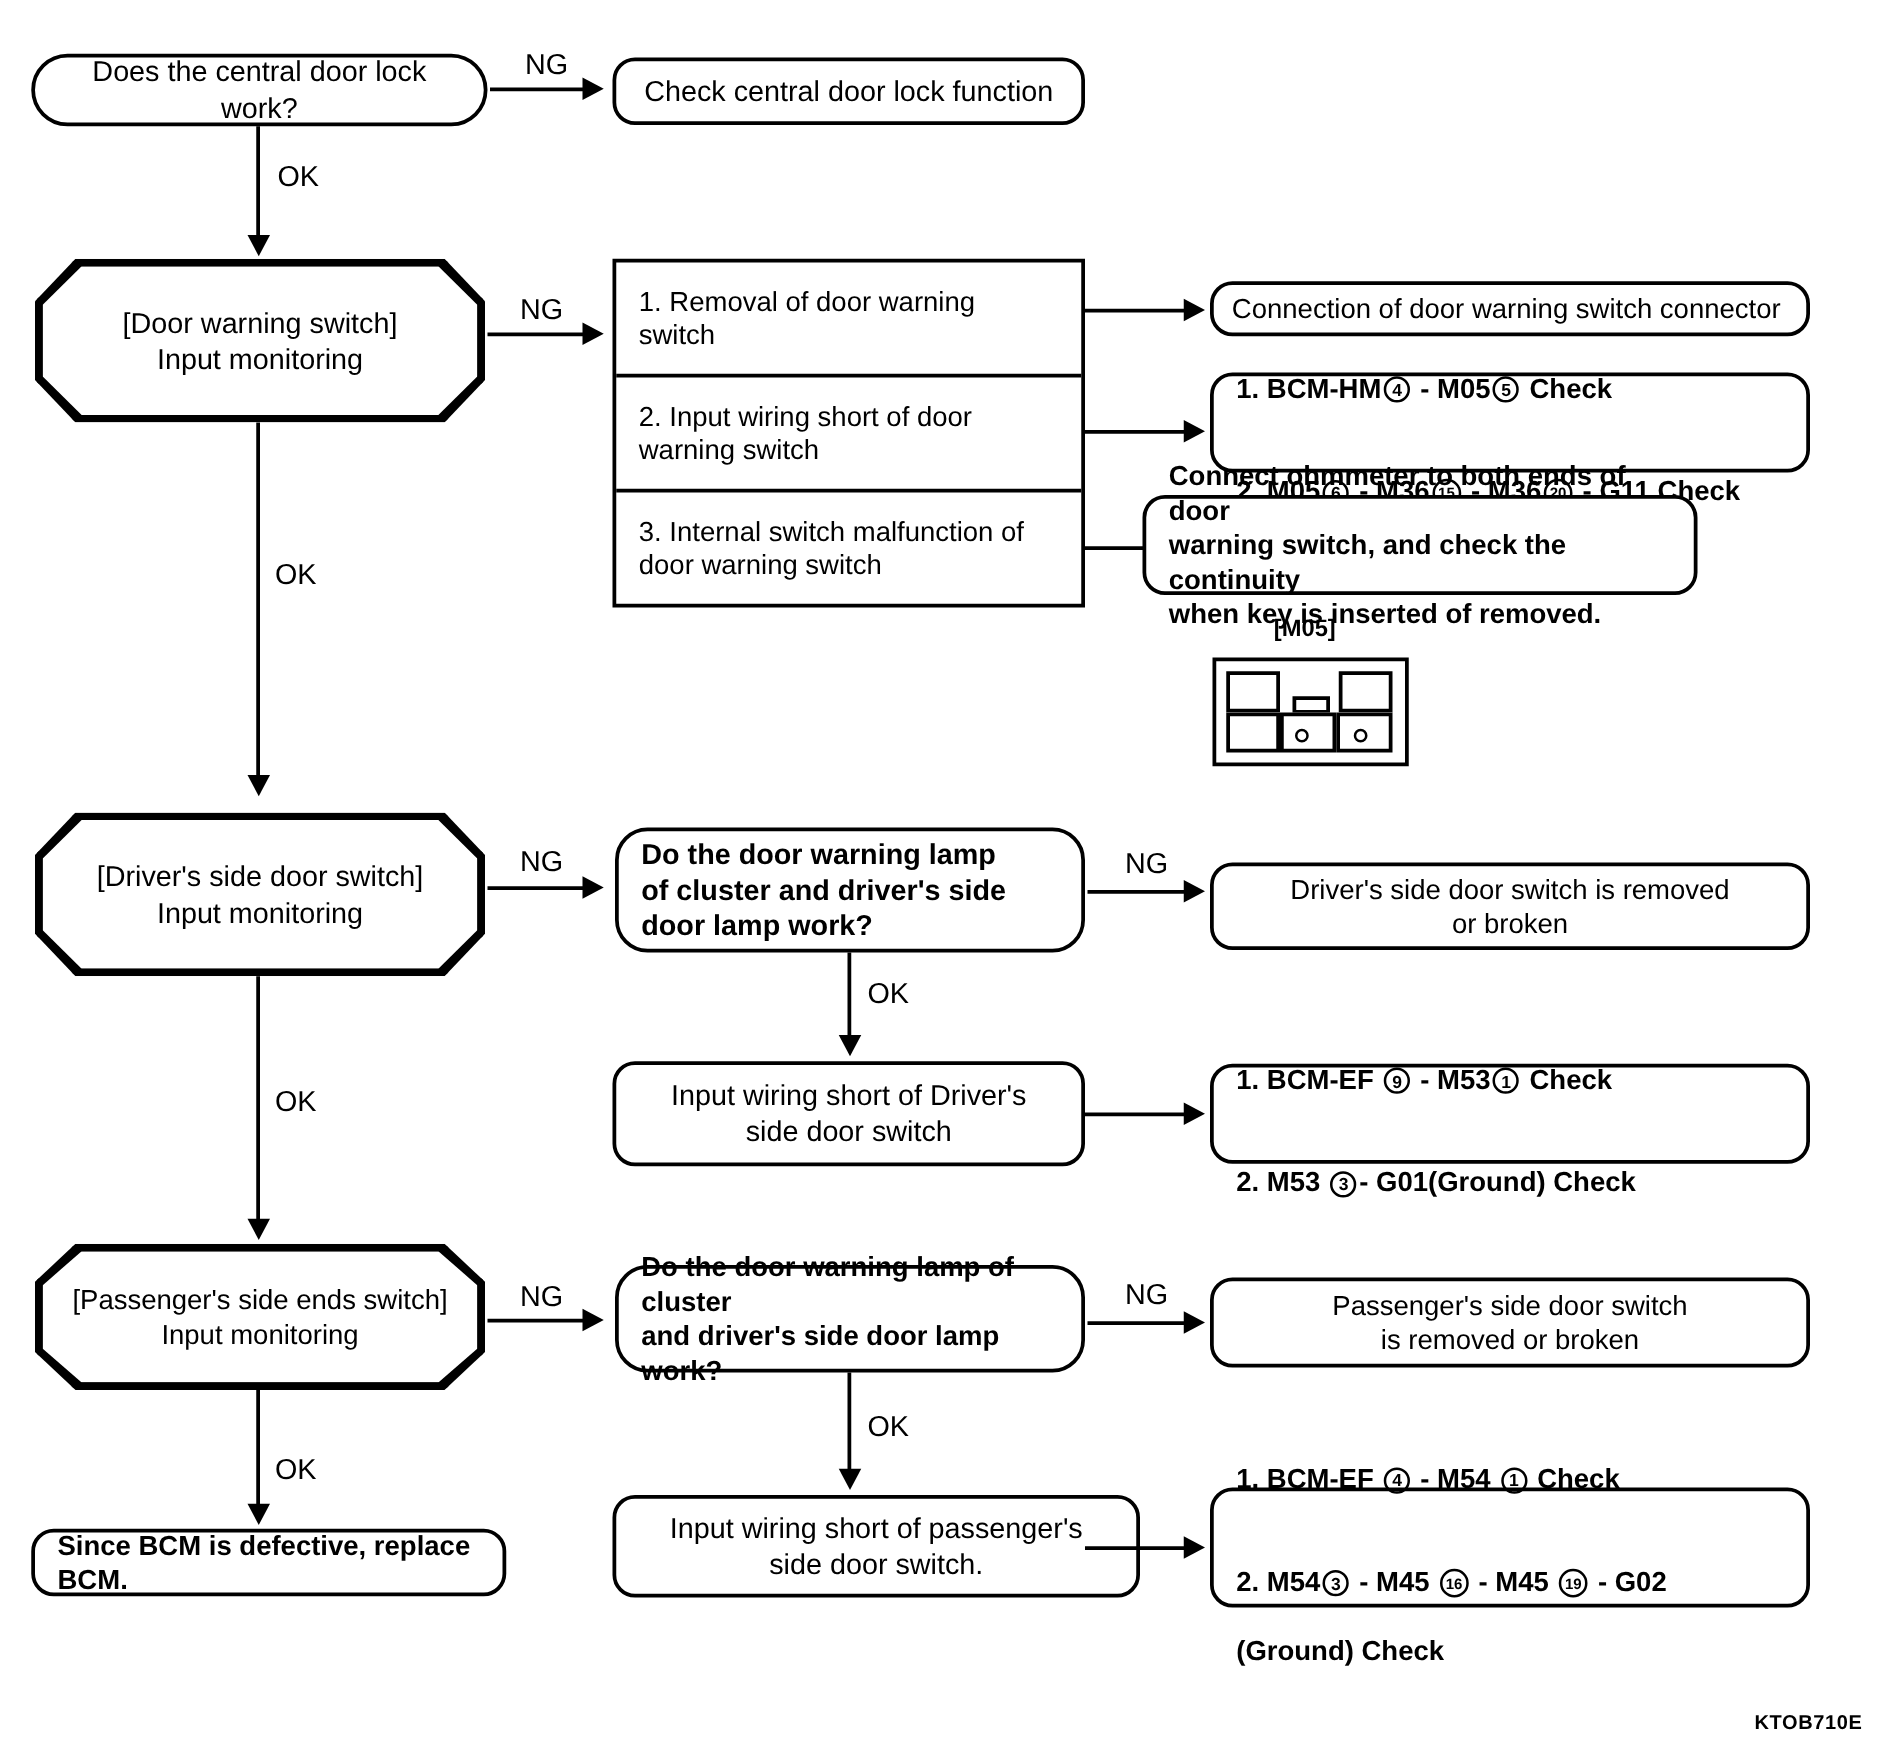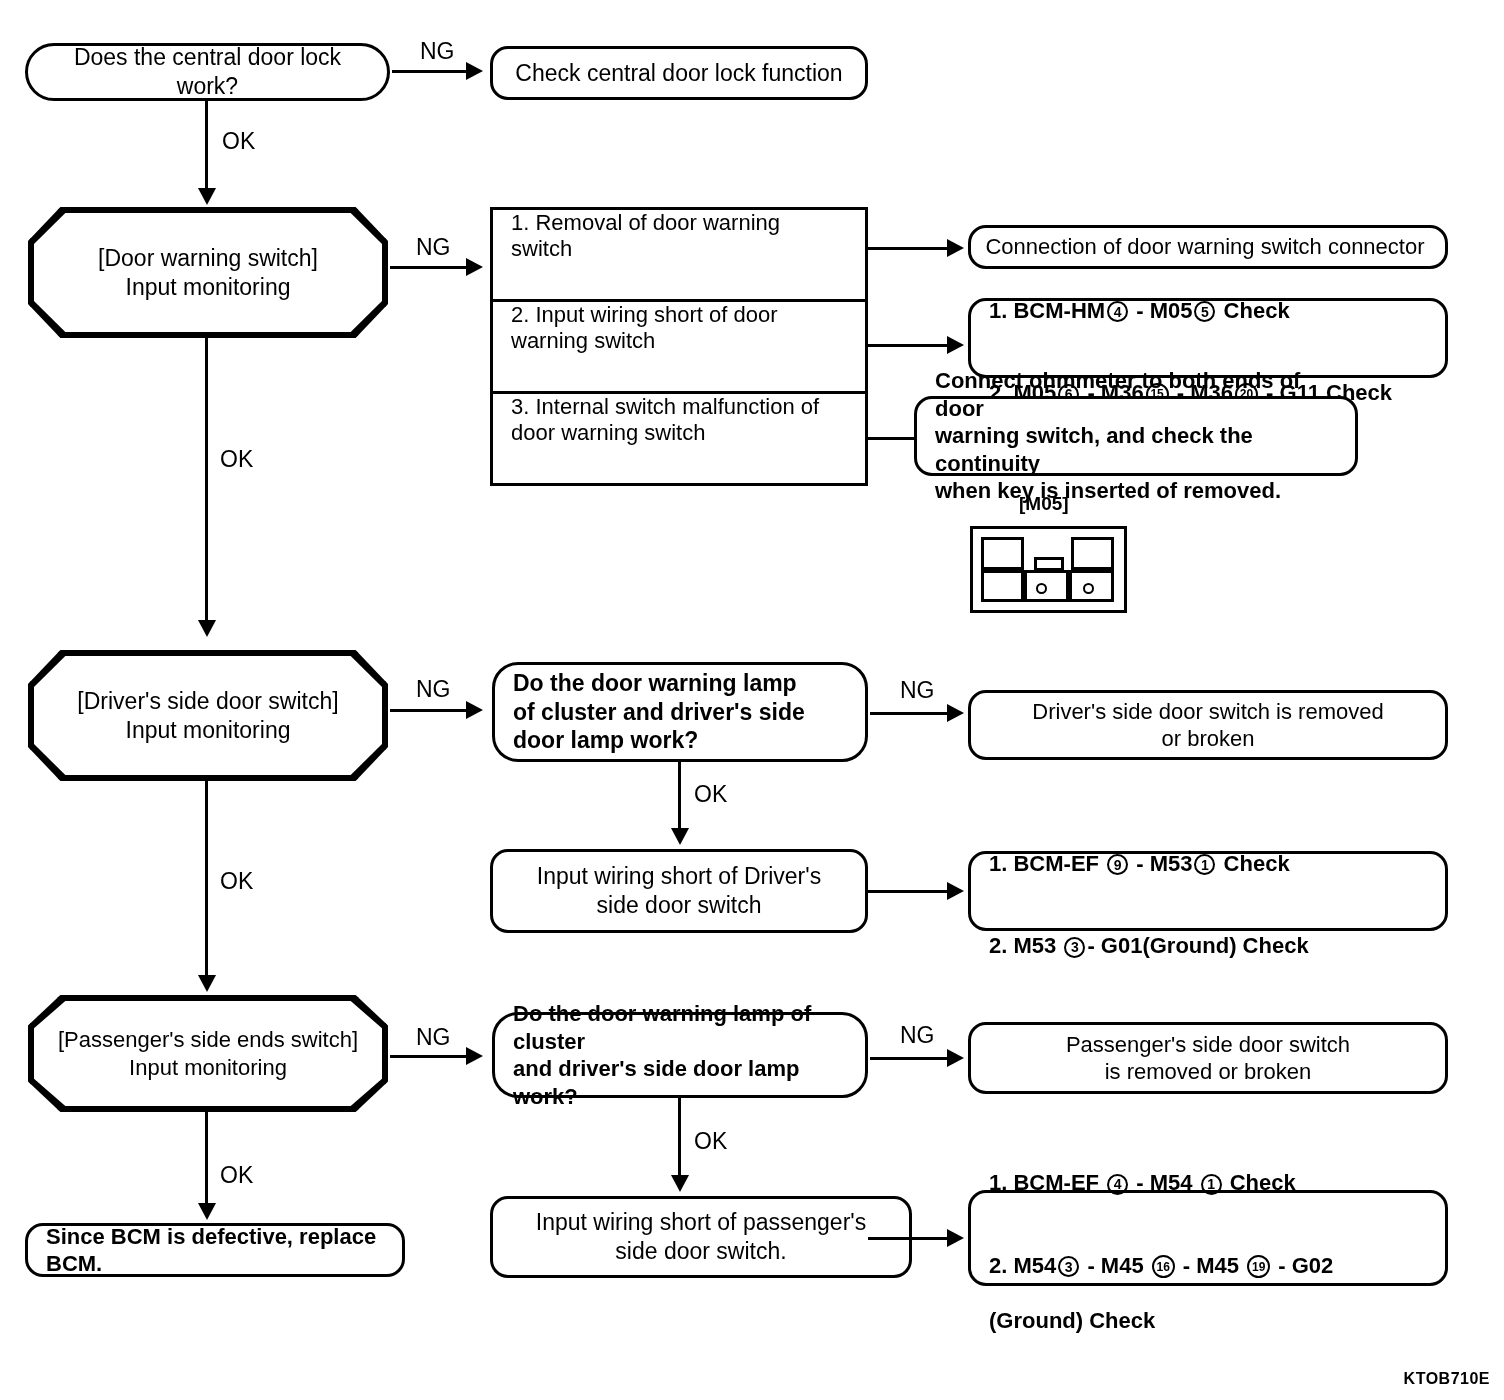--- a/index.html
+++ b/index.html
@@ -75,21 +75,21 @@
     position: absolute;
     border: 3px solid #000;
     box-sizing: border-box;
     background: #fff;
     display: flex;
     flex-direction: column;
   }
   .stack .row {
     flex: 1 1 0;
     display: flex;
-    align-items: flex-start;
+    align-items: center;
     padding: 0 18px;
     border-bottom: 3px solid #000;
     box-sizing: border-box;
   }
   .stack .row:last-child { border-bottom: none; }
 
   .pad-c { padding: 0 18px; text-align: center; }
   .pad-l { padding: 0 18px; text-align: left; font-weight: bold; }
 
   .fs22 { font-size: 22px; }

